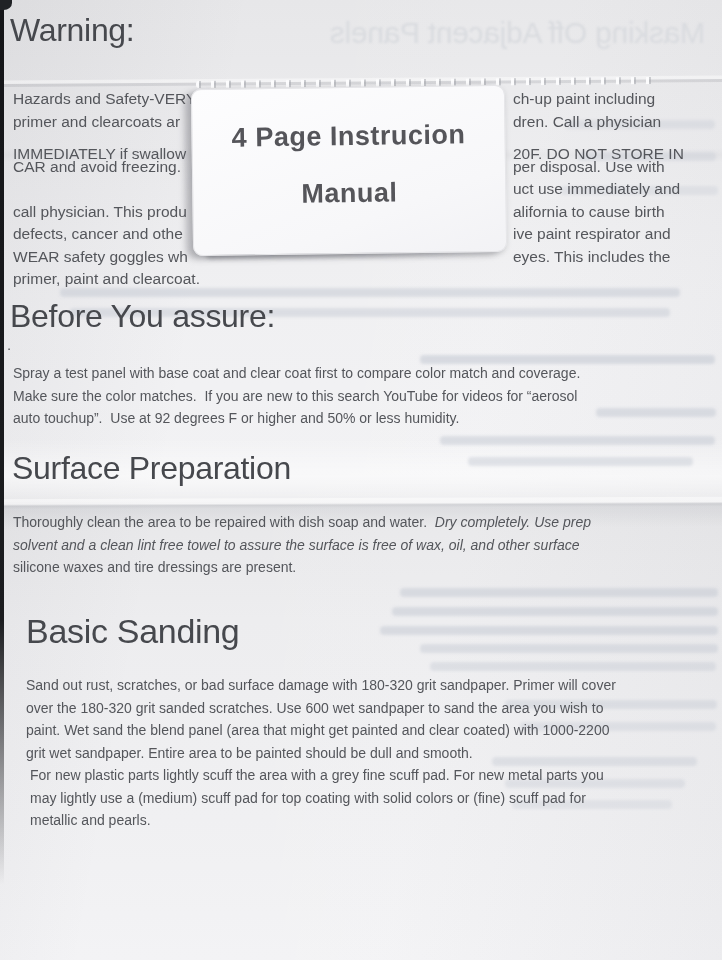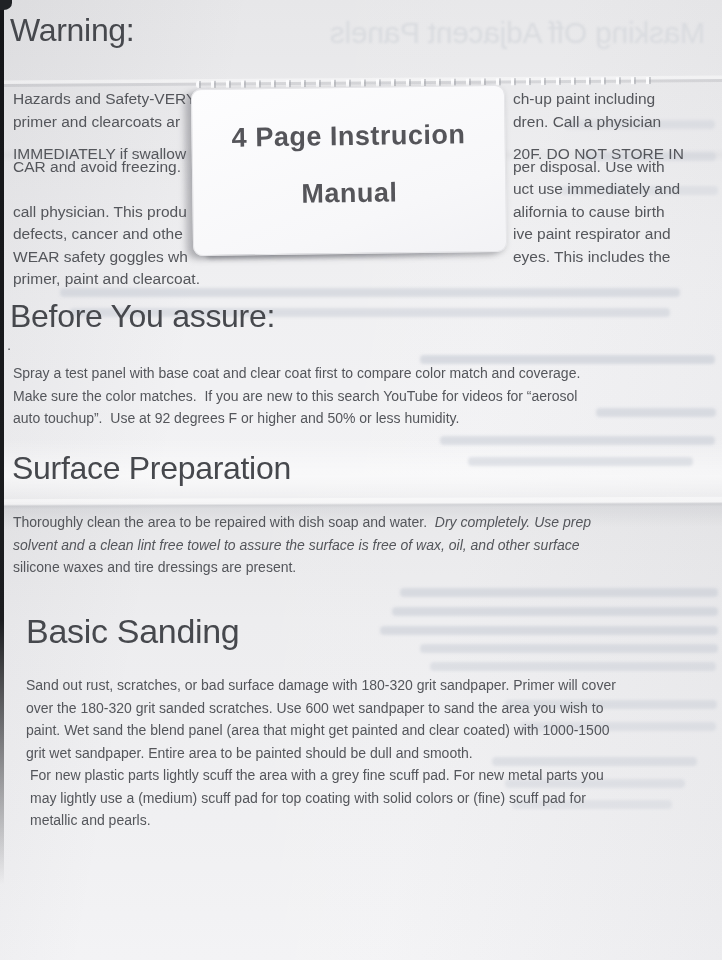--- a/index.html
+++ b/index.html
@@ -150,21 +150,21 @@
 
   <div class="para" id="para-surface">
       <div class="pline"><span>Thoroughly clean the area to be repaired with dish soap and water.  </span><span class="it">Dry completely. Use prep</span></div>
       <div class="pline"><span class="it">solvent and a clean lint free towel to assure the surface is free of wax, oil, and other surface</span></div>
       <div class="pline"><span>silicone waxes and tire dressings are present.</span></div>
     </div>
 
   <div class="para" id="para-sand1">
       <div class="pline"><span>Sand out rust, scratches, or bad surface damage with 180-320 grit sandpaper. Primer will cover</span></div>
       <div class="pline"><span>over the 180-320 grit sanded scratches. Use 600 wet sandpaper to sand the area you wish to</span></div>
-      <div class="pline"><span>paint. Wet sand the blend panel (area that might get painted and clear coated) with 1000-1500</span></div>
+      <div class="pline"><span>paint. Wet sand the blend panel (area that might get painted and clear coated) with 1000-2200</span></div>
       <div class="pline"><span>grit wet sandpaper. Entire area to be painted should be dull and smooth.</span></div>
     </div>
   <div class="para" id="para-sand2">
       <div class="pline"><span>For new plastic parts lightly scuff the area with a grey fine scuff pad. For new metal parts you</span></div>
       <div class="pline"><span>may lightly use a (medium) scuff pad for top coating with solid colors or (fine) scuff pad for</span></div>
       <div class="pline"><span>metallic and pearls.</span></div>
     </div>
 
   <div class="edge-left"></div>
   <div class="corner-speck"></div>

